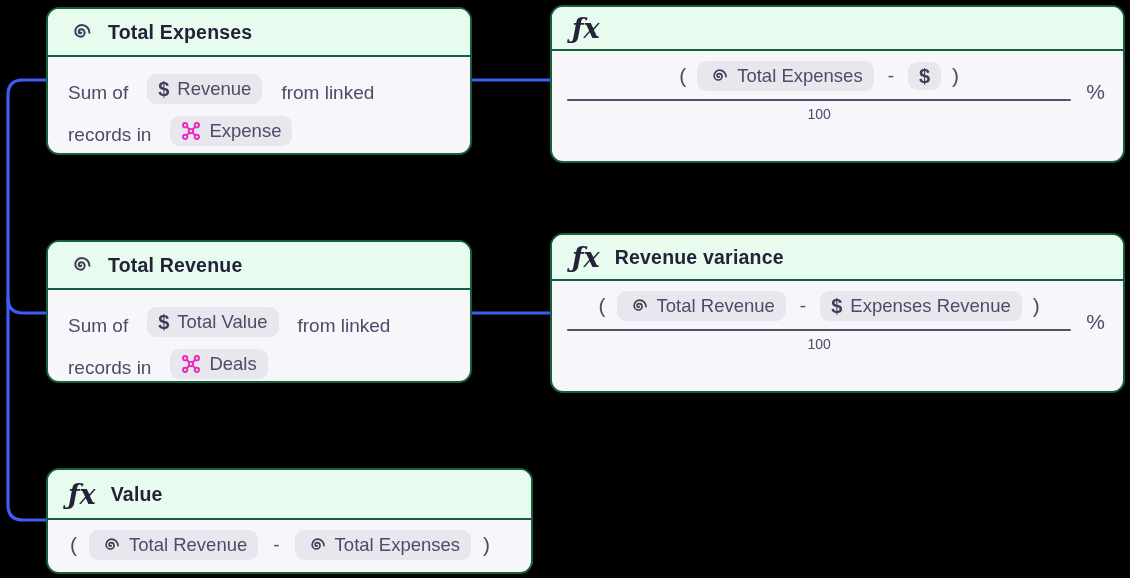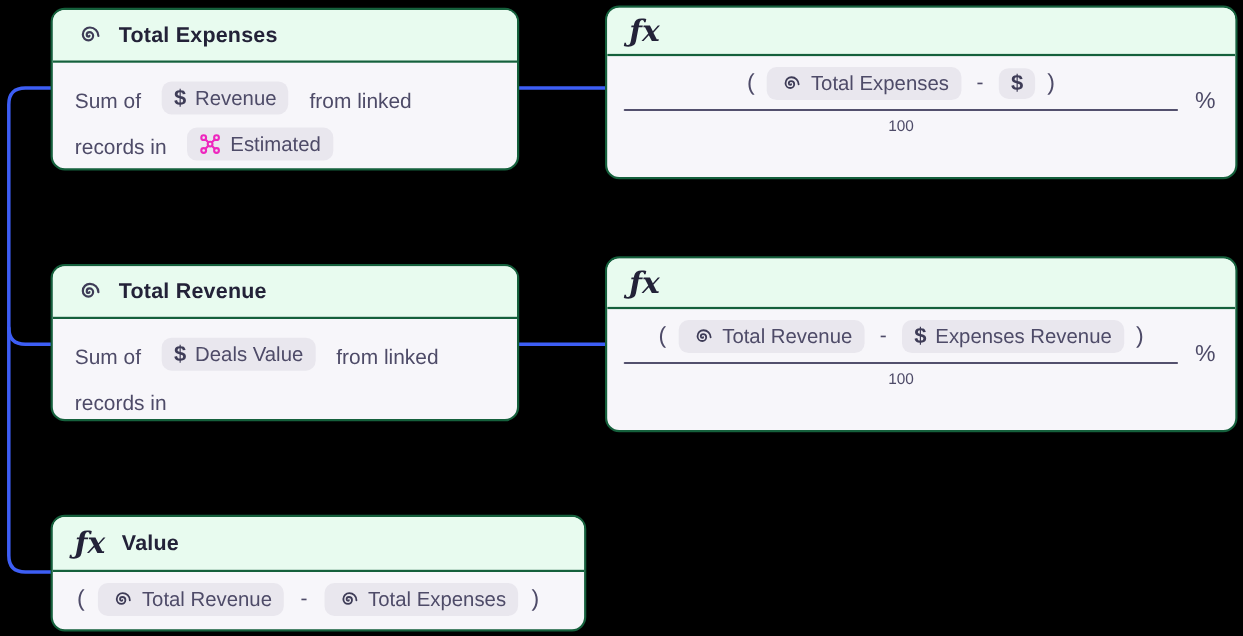--- a/index.html
+++ b/index.html
@@ -133,21 +133,21 @@
       <span>from linked</span>
     </div>
     <div class="sentence-row">
       <span>records in</span>
       <span class="chip">
         <span class="molecule-icon">
           <svg width="20" height="20" viewBox="0 0 24 24">
               <use href="#molecule-glyph"></use>
             </svg>
         </span>
-        <span>Estimated</span>
+        <span>Expense</span>
       </span>
     </div>
   </div>
 </div>
 
 <div class="card" id="card-expense-variance">
   <div class="card-header">
     <span class="fx-icon">ƒx</span>
   </div>
   <div class="formula-wrap">
@@ -182,33 +182,42 @@
           <use href="#spiral-glyph"></use>
         </svg>
     </span>
     <span class="card-title">Total Revenue</span>
   </div>
   <div class="sentence">
     <div class="sentence-row">
       <span>Sum of</span>
       <span class="chip">
         <span class="dollar-icon">$</span>
-        <span>Deals Value</span>
+        <span>Total Value</span>
       </span>
       <span>from linked</span>
     </div>
     <div class="sentence-row">
       <span>records in</span>
+      <span class="chip">
+        <span class="molecule-icon">
+          <svg width="20" height="20" viewBox="0 0 24 24">
+              <use href="#molecule-glyph"></use>
+            </svg>
+        </span>
+        <span>Deals</span>
+      </span>
     </div>
   </div>
 </div>
 
 <div class="card" id="card-revenue-variance">
   <div class="card-header">
     <span class="fx-icon">ƒx</span>
+    <span class="card-title">Revenue variance</span>
   </div>
   <div class="formula-wrap">
     <div class="frac">
       <div class="frac-top">
         <span class="paren">(</span>
         <span class="chip">
           <span class="spiral-icon">
             <svg width="21" height="21" viewBox="0 0 24 24">
                 <use href="#spiral-glyph"></use>
               </svg>

